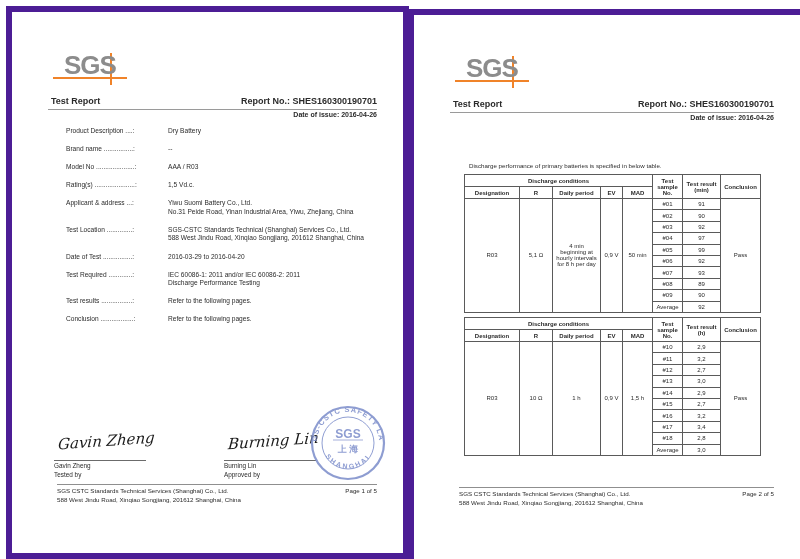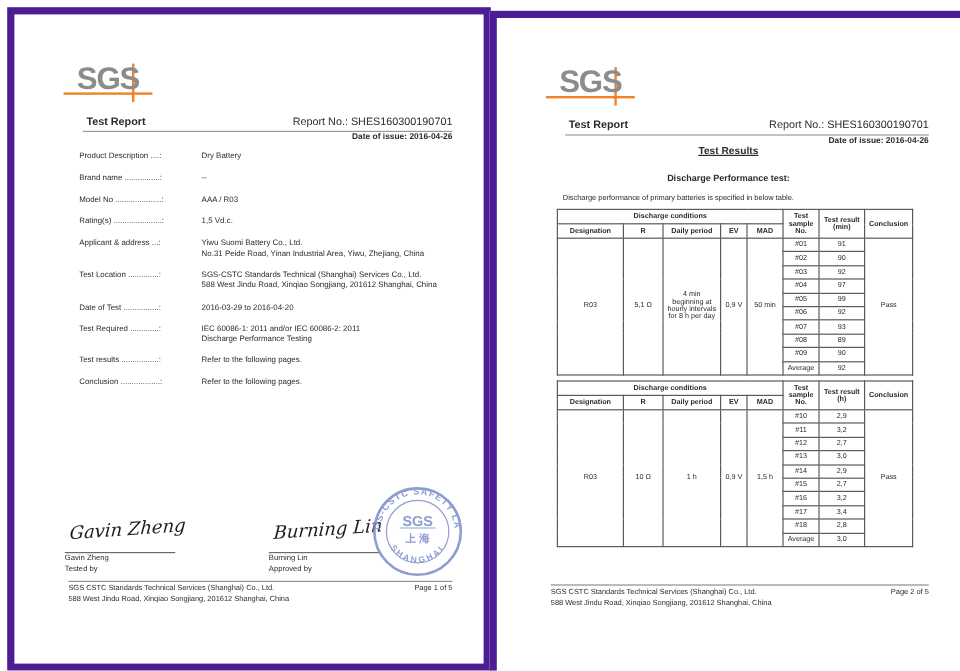--- a/index.html
+++ b/index.html
@@ -8,23 +8,23 @@
   .page-left{left:6px;top:6px;width:391px;height:541px;}
   .page-right{left:408px;top:9px;width:386px;height:546px;}
 
   
   .sgs-logo{position:absolute;left:50px;top:38px;width:64px;height:38px;}
   .sgs-logo .sgs-text{position:absolute;left:2px;top:0;font-size:26px;font-weight:bold;letter-spacing:-1px;color:#8c8c8c;font-family:"Liberation Sans",sans-serif;}
   .sgs-logo .h-line{position:absolute;left:-9px;top:27px;width:74px;height:2px;background:#f08329;}
   .sgs-logo .v-line{position:absolute;left:48px;top:3px;width:2px;height:32px;background:#f08329;}
 
   
-  .hdr-row{position:absolute;left:57px;right:26px;top:82px;height:16px;}
+  .hdr-row{position:absolute;left:36px;right:26px;top:82px;height:16px;}
   .hdr-title{position:absolute;left:3px;top:2px;font-size:9px;font-weight:bold;}
-  .hdr-repno{position:absolute;right:0;top:2px;font-size:9px;font-weight:normal;}
+  .hdr-repno{position:absolute;right:0;top:2px;font-size:9px;font-weight:bold;}
   .hdr-rule{position:absolute;left:0;right:0;top:15px;height:1px;background:#9a9a9a;}
   .hdr-date{position:absolute;right:0;top:17px;font-size:7px;font-weight:bold;}
 
   
   .fields{position:absolute;left:54px;top:115px;right:20px;font-size:6.6px;line-height:1.3;}
   .field-row{display:flex;margin-bottom:9.5px;}
   .field-label{width:102px;flex:none;white-space:nowrap;overflow:hidden;}
   .field-value{flex:1;white-space:pre-line;}
 
   
@@ -182,22 +182,20 @@
       <div class="sgs-text">SGS</div>
     </div>
 
     <div class="hdr-row">
       <span class="hdr-title">Test Report</span>
       <span class="hdr-repno">Report No.: SHES160300190701</span>
       <div class="hdr-rule"></div>
       <span class="hdr-date">Date of issue: 2016-04-26</span>
     </div>
 
-    <div class="results-heading">Test Results</div>
-    <div class="results-sub">Discharge Performance test:</div>
     <div class="results-intro">Discharge performance of primary batteries is specified in below table.</div>
 
     <table class="dtable dtable-1">
       <colgroup>
         <col style="width:55px">
           <col style="width:33px">
           <col style="width:48px">
           <col style="width:22px">
         <col style="width:30px">
           <col style="width:30px">

